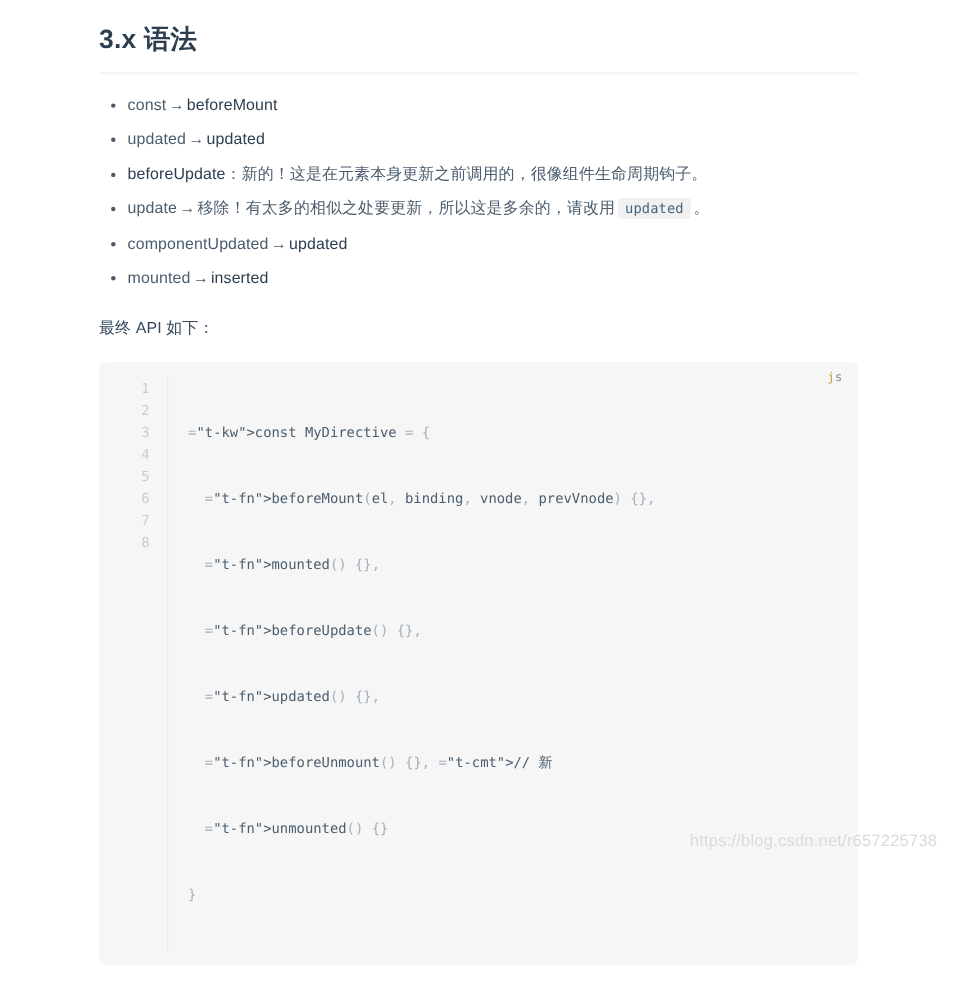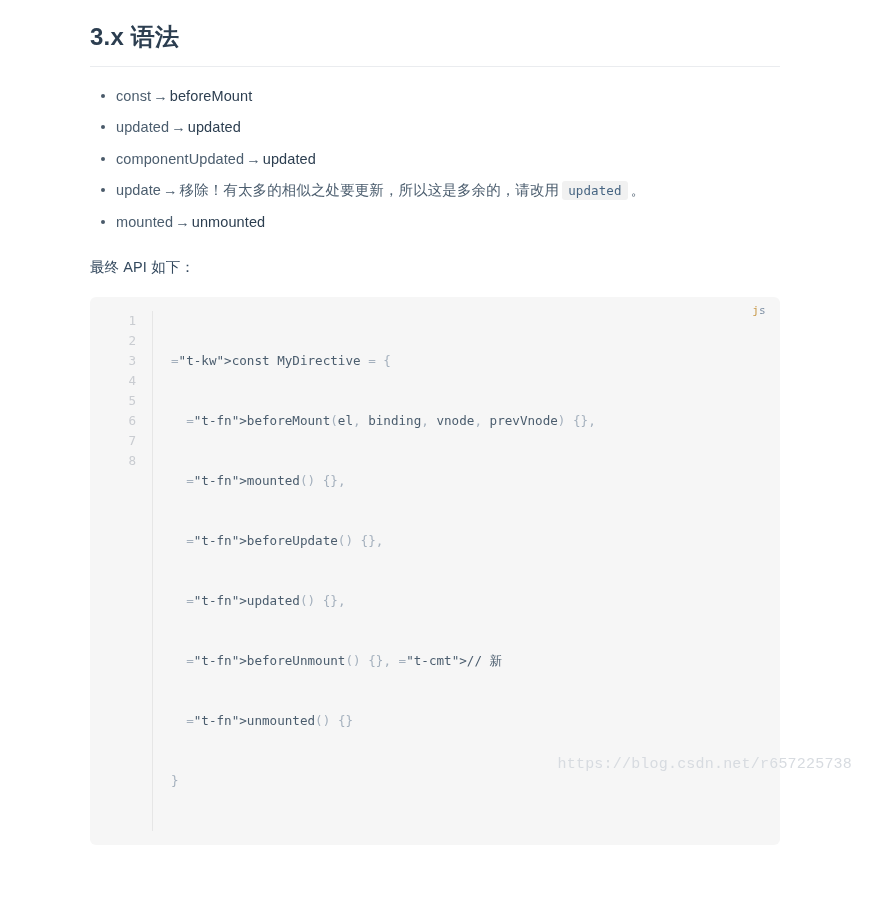--- a/index.html
+++ b/index.html
@@ -133,21 +133,21 @@
   .code-lines div { height: 20px; }
   .t-pun  { color: #a4b0bd; }
 
   
   .watermark {
     position: absolute;
     right: 20px;
     bottom: 6px;
     font-size: 15px;
     color: #d7dbe0;
-    font-family: Liberation Mono, monospace;
+    font-family: Liberation Sans, sans-serif;
     letter-spacing: 0.2px;
     white-space: nowrap;
   }
 </style>
 </head>
 <body>
 
 <div class="page">
   <div class="content">
 
@@ -157,32 +157,35 @@
     <ul class="hook-list">
 
       <li>
         <span class="plain">const</span><span class="arrow">→</span><span class="b">beforeMount</span>
       </li>
 
       <li>
         <span class="plain">updated</span><span class="arrow">→</span><span class="b">updated</span>
       </li>
 
+      <li>
+        <span class="b">beforeUpdate</span><span class="plain">：新的！这是在元素本身更新之前调用的，很像组件生命周期钩子。</span>
+      </li>
+
+      <li>
+        <span class="plain">update</span><span class="arrow">→</span><span class="plain">移除！有太多的相似之处要更新，所以这是多余的，请改用</span><code class="inline">updated</code><span class="plain">。</span>
+      </li>
 
       <li>
         <span class="plain">componentUpdated</span><span class="arrow">→</span><span class="b">updated</span>
       </li>
 
-      <li>
-        <span class="plain">update</span><span class="arrow">→</span><span class="plain">移除！有太多的相似之处要更新，所以这是多余的，请改用</span><code class="inline">updated</code><span class="plain">。</span>
-      </li>
-
-
-      <li>
-        <span class="plain">mounted</span><span class="arrow">→</span><span class="b">unmounted</span>
+
+      <li>
+        <span class="plain">mounted</span><span class="arrow">→</span><span class="b">inserted</span>
       </li>
 
     </ul>
 
     <p class="para para-tight">最终 API 如下：</p>
 
     <div class="code-block">
       <div class="code-lang"><span class="l1">j</span><span class="l2">s</span></div>
       <div class="code-body">
         <div class="gutter">

